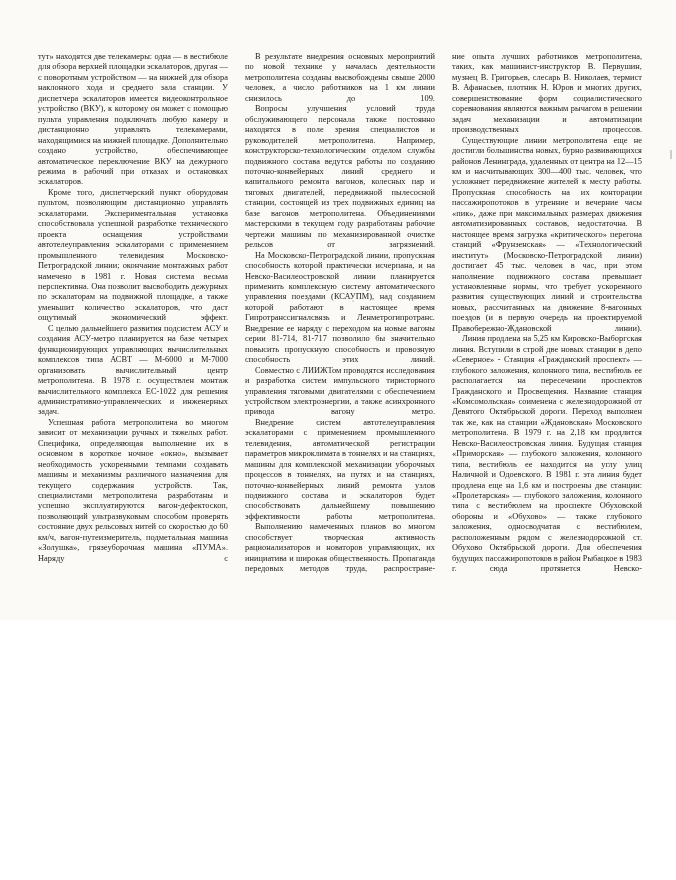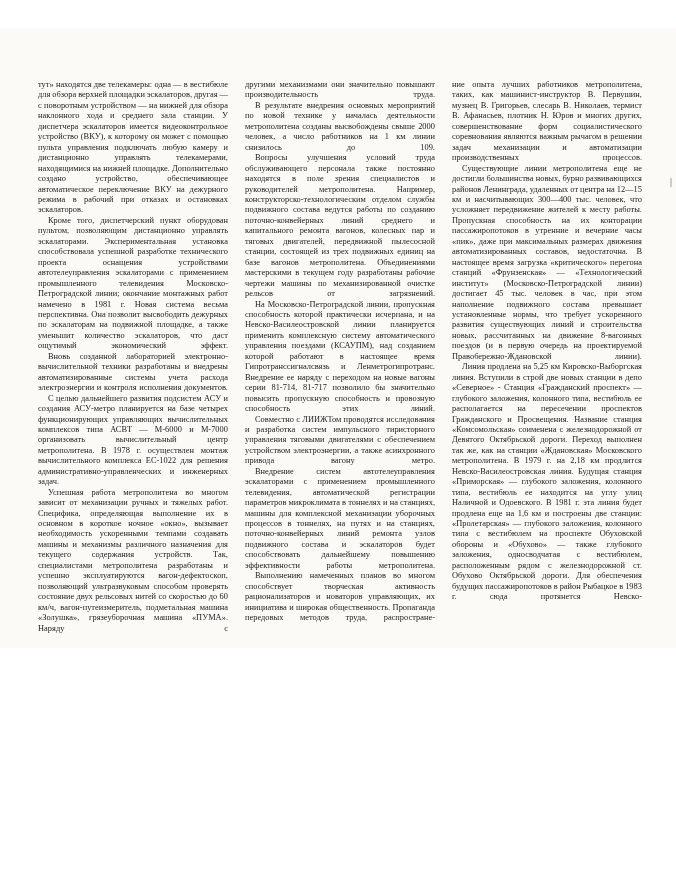--- a/index.html
+++ b/index.html
@@ -7,21 +7,20 @@
     padding: 0;
     background: #ffffff;
   }
   .page {
     position: relative;
     width: 676px;
     height: 620px;
     background: #fdfdfb;
     overflow: hidden;
     font-family: "Liberation Serif", serif;
-    margin-top: 28px;
   }
   .scan-tint {
     position: absolute;
     inset: 0;
     background: #fbfaf7;
     pointer-events: none;
   }
   .columns {
     position: absolute;
     left: 38px;
@@ -77,27 +76,25 @@
 <body>
 
 <div class="page">
   <div class="scan-tint"></div>
 
   <div class="columns">
 
     <div class="col">
       <p class="noind">тут» находятся две телекамеры: одна — в вестибюле для обзора верхней площадки эскалаторов, другая — с поворотным устройством — на нижней для обзора наклонного хода и среднего зала станции. У диспетчера эскалаторов имеется видеоконтрольное устройство (ВКУ), к которому он может с помощью пульта управления подключать любую камеру и дистанционно управлять телекамерами, находящимися на нижней площадке. Дополнительно создано устройство, обеспечивающее автоматическое переключение ВКУ на дежурного режима в рабочий при отказах и остановках эскалаторов.</p>
       <p class="ind">Кроме того, диспетчерский пункт оборудован пультом, позволяющим дистанционно управлять эскалаторами. Экспериментальная установка способствовала успешной разработке технического проекта оснащения устройствами автотелеуправления эскалаторами с применением промышленного телевидения Московско-Петроградской линии; окончание монтажных работ намечено в 1981 г. Новая система весьма перспективна. Она позволит высвободить дежурных по эскалаторам на подвижной площадке, а также уменьшит количество эскалаторов, что даст ощутимый экономический эффект.</p>
-      <p class="ind">Вновь созданной лабораторией электронно-вычислительной техники разработаны и внедрены автоматизированные системы учета расхода электроэнергии и контроля исполнения документов.</p>
       <p class="ind">С целью дальнейшего развития подсистем АСУ и создания АСУ-метро планируется на базе четырех функционирующих управляющих вычислительных комплексов типа АСВТ — М-6000 и М-7000 организовать вычислительный центр метрополитена. В 1978 г. осуществлен монтаж вычислительного комплекса ЕС-1022 для решения административно-управленческих и инженерных задач.</p>
       <p class="ind">Успешная работа метрополитена во многом зависит от механизации ручных и тяжелых работ. Специфика, определяющая выполнение их в основном в короткое ночное «окно», вызывает необходимость ускоренными темпами создавать машины и механизмы различного назначения для текущего содержания устройств. Так, специалистами метрополитена разработаны и успешно эксплуатируются вагон-дефектоскоп, позволяющий ультразвуковым способом проверять состояние двух рельсовых нитей со скоростью до 60 км/ч, вагон-путеизмеритель, подметальная машина «Золушка», грязеуборочная машина «ПУМА». Наряду с</p>
     </div>
 
     <div class="col">
-      <p class="noind">другими механизмами они значительно повышают производительность труда.</p>
       <p class="ind">В результате внедрения основных мероприятий по новой технике у началась деятельности метрополитена созданы высвобождены свыше 2000 человек, а число работников на 1 км линии снизилось до 109.</p>
       <p class="ind">Вопросы улучшения условий труда обслуживающего персонала также постоянно находятся в поле зрения специалистов и руководителей метрополитена. Например, конструкторско-технологическим отделом службы подвижного состава ведутся работы по созданию поточно-конвейерных линий среднего и капитального ремонта вагонов, колесных пар и тяговых двигателей, передвижной пылесосной станции, состоящей из трех подвижных единиц на базе вагонов метрополитена. Объединениями мастерскими в текущем году разработаны рабочие чертежи машины по механизированной очистке рельсов от загрязнений.</p>
       <p class="ind">На Московско-Петроградской линии, пропускная способность которой практически исчерпана, и на Невско-Василеостровской линии планируется применить комплексную систему автоматического управления поездами (КСАУПМ), над созданием которой работают в настоящее время Гипротранссигналсвязь и Ленметрогипротранс. Внедрение ее наряду с переходом на новые вагоны серии 81-714, 81-717 позволило бы значительно повысить пропускную способность и провозную способность этих линий.</p>
       <p class="ind">Совместно с ЛИИЖТом проводятся исследования и разработка систем импульсного тиристорного управления тяговыми двигателями с обеспечением устройством электроэнергии, а также асинхронного привода вагону метро.</p>
       <p class="ind">Внедрение систем автотелеуправления эскалаторами с применением промышленного телевидения, автоматической регистрации параметров микроклимата в тоннелях и на станциях, машины для комплексной механизации уборочных процессов в тоннелях, на путях и на станциях, поточно-конвейерных линий ремонта узлов подвижного состава и эскалаторов будет способствовать дальнейшему повышению эффективности работы метрополитена.</p>
       <p class="ind">Выполнению намеченных планов во многом способствует творческая активность рационализаторов и новаторов управляющих, их инициатива и широкая общественность. Пропаганда передовых методов труда, распростране-</p>
     </div>
 
     <div class="col">
       <p class="noind">ние опыта лучших работников метрополитена, таких, как машинист-инструктор В. Первушин, музнец В. Григорьев, слесарь В. Николаев, термист В. Афанасьев, плотник Н. Юров и многих других, совершенствование форм социалистического соревнования являются важным рычагом в решении задач механизации и автоматизации производственных процессов.</p>

